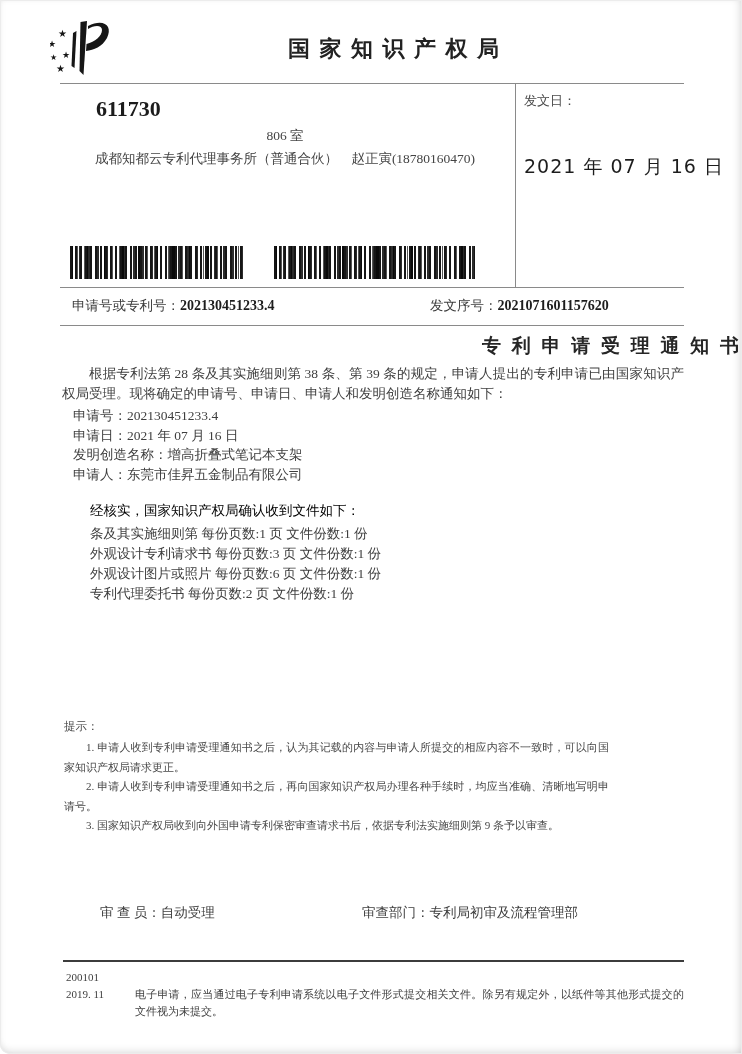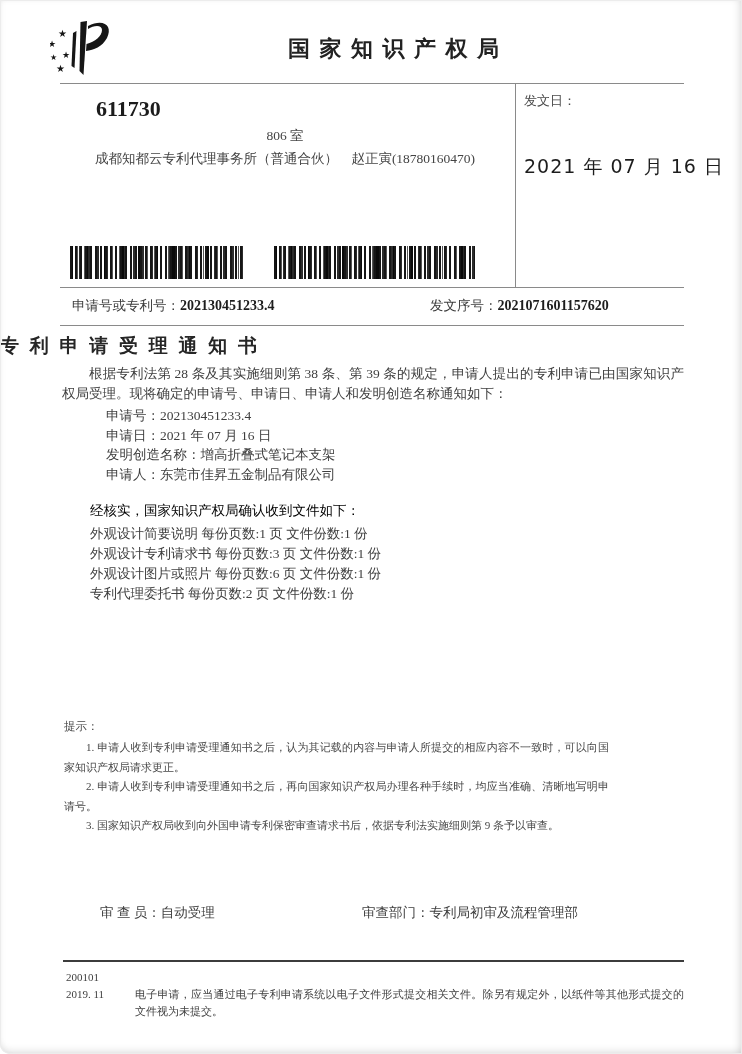--- a/index.html
+++ b/index.html
@@ -47,28 +47,28 @@
   }
   .bc1{left:70px;width:175px;}
   .bc2{left:274px;width:201px;}
 
   .numrow{position:absolute;top:297px;left:0;width:742px;font-size:13.5px;color:#3c3c3c;}
   .numrow .app{position:absolute;left:72px;top:0;white-space:nowrap;}
   .numrow .ser{position:absolute;left:430px;top:0;white-space:nowrap;}
   .numrow b{font-size:14px;color:#1d1d1d;}
 
   .notice-title{
-    position:absolute;left:0;right:0;top:333px;text-align:left;
+    position:absolute;left:0;right:0;top:333px;text-align:right;
     font-size:19px;font-weight:bold;letter-spacing:3px;color:#262626;
   }
   .intro{
     position:absolute;left:62px;top:364px;width:622px;
     font-size:13.5px;line-height:20px;text-indent:2em;color:#3e3e3e;text-align:justify;
   }
-  .fields{position:absolute;left:106px;top:406px;font-size:13.5px;line-height:19.5px;color:#3e3e3e;}
+  .fields{position:absolute;left:73px;top:406px;font-size:13.5px;line-height:19.5px;color:#3e3e3e;}
   .fields div{white-space:nowrap;}
   .received{position:absolute;left:90px;top:502px;font-size:13.5px;color:#000000;white-space:nowrap;}
   .docs{position:absolute;left:90px;top:524px;font-size:13.5px;line-height:20px;color:#3e3e3e;}
   .docs div{white-space:nowrap;}
 
   .tips-label{position:absolute;left:64px;top:719px;font-size:11.5px;color:#474747;}
   .tips{position:absolute;left:64px;top:738px;width:545px;font-size:11px;line-height:19.5px;color:#474747;}
   .tips p{margin:0;text-indent:2em;text-align:justify;}
 
   .signoff{position:absolute;top:904px;left:0;width:742px;font-size:13.5px;color:#3e3e3e;}
@@ -137,21 +137,21 @@
   <div class="fields">
     <div><span>申请号：</span><span>202130451233.4</span></div>
     <div><span>申请日：</span><span>2021 年 07 月 16 日</span></div>
     <div><span>发明创造名称：</span><span>增高折叠式笔记本支架</span></div>
     <div><span>申请人：</span><span>东莞市佳昇五金制品有限公司</span></div>
   </div>
 
   <div class="received">经核实，国家知识产权局确认收到文件如下：</div>
 
   <div class="docs">
-    <div>外观设计简要说明  每份页数:1 页  文件份数:1 份</div>
+    <div>条及其实施细则第  每份页数:1 页  文件份数:1 份</div>
     <div>外观设计专利请求书  每份页数:3 页  文件份数:1 份</div>
     <div>外观设计图片或照片  每份页数:6 页  文件份数:1 份</div>
     <div>专利代理委托书  每份页数:2 页  文件份数:1 份</div>
   </div>
 
   <div class="tips-label">提示：</div>
   <div class="tips">
     <p>1. 申请人收到专利申请受理通知书之后，认为其记载的内容与申请人所提交的相应内容不一致时，可以向国家知识产权局请求更正。</p>
     <p>2. 申请人收到专利申请受理通知书之后，再向国家知识产权局办理各种手续时，均应当准确、清晰地写明申请号。</p>
     <p>3. 国家知识产权局收到向外国申请专利保密审查请求书后，依据专利法实施细则第 9 条予以审查。</p>

